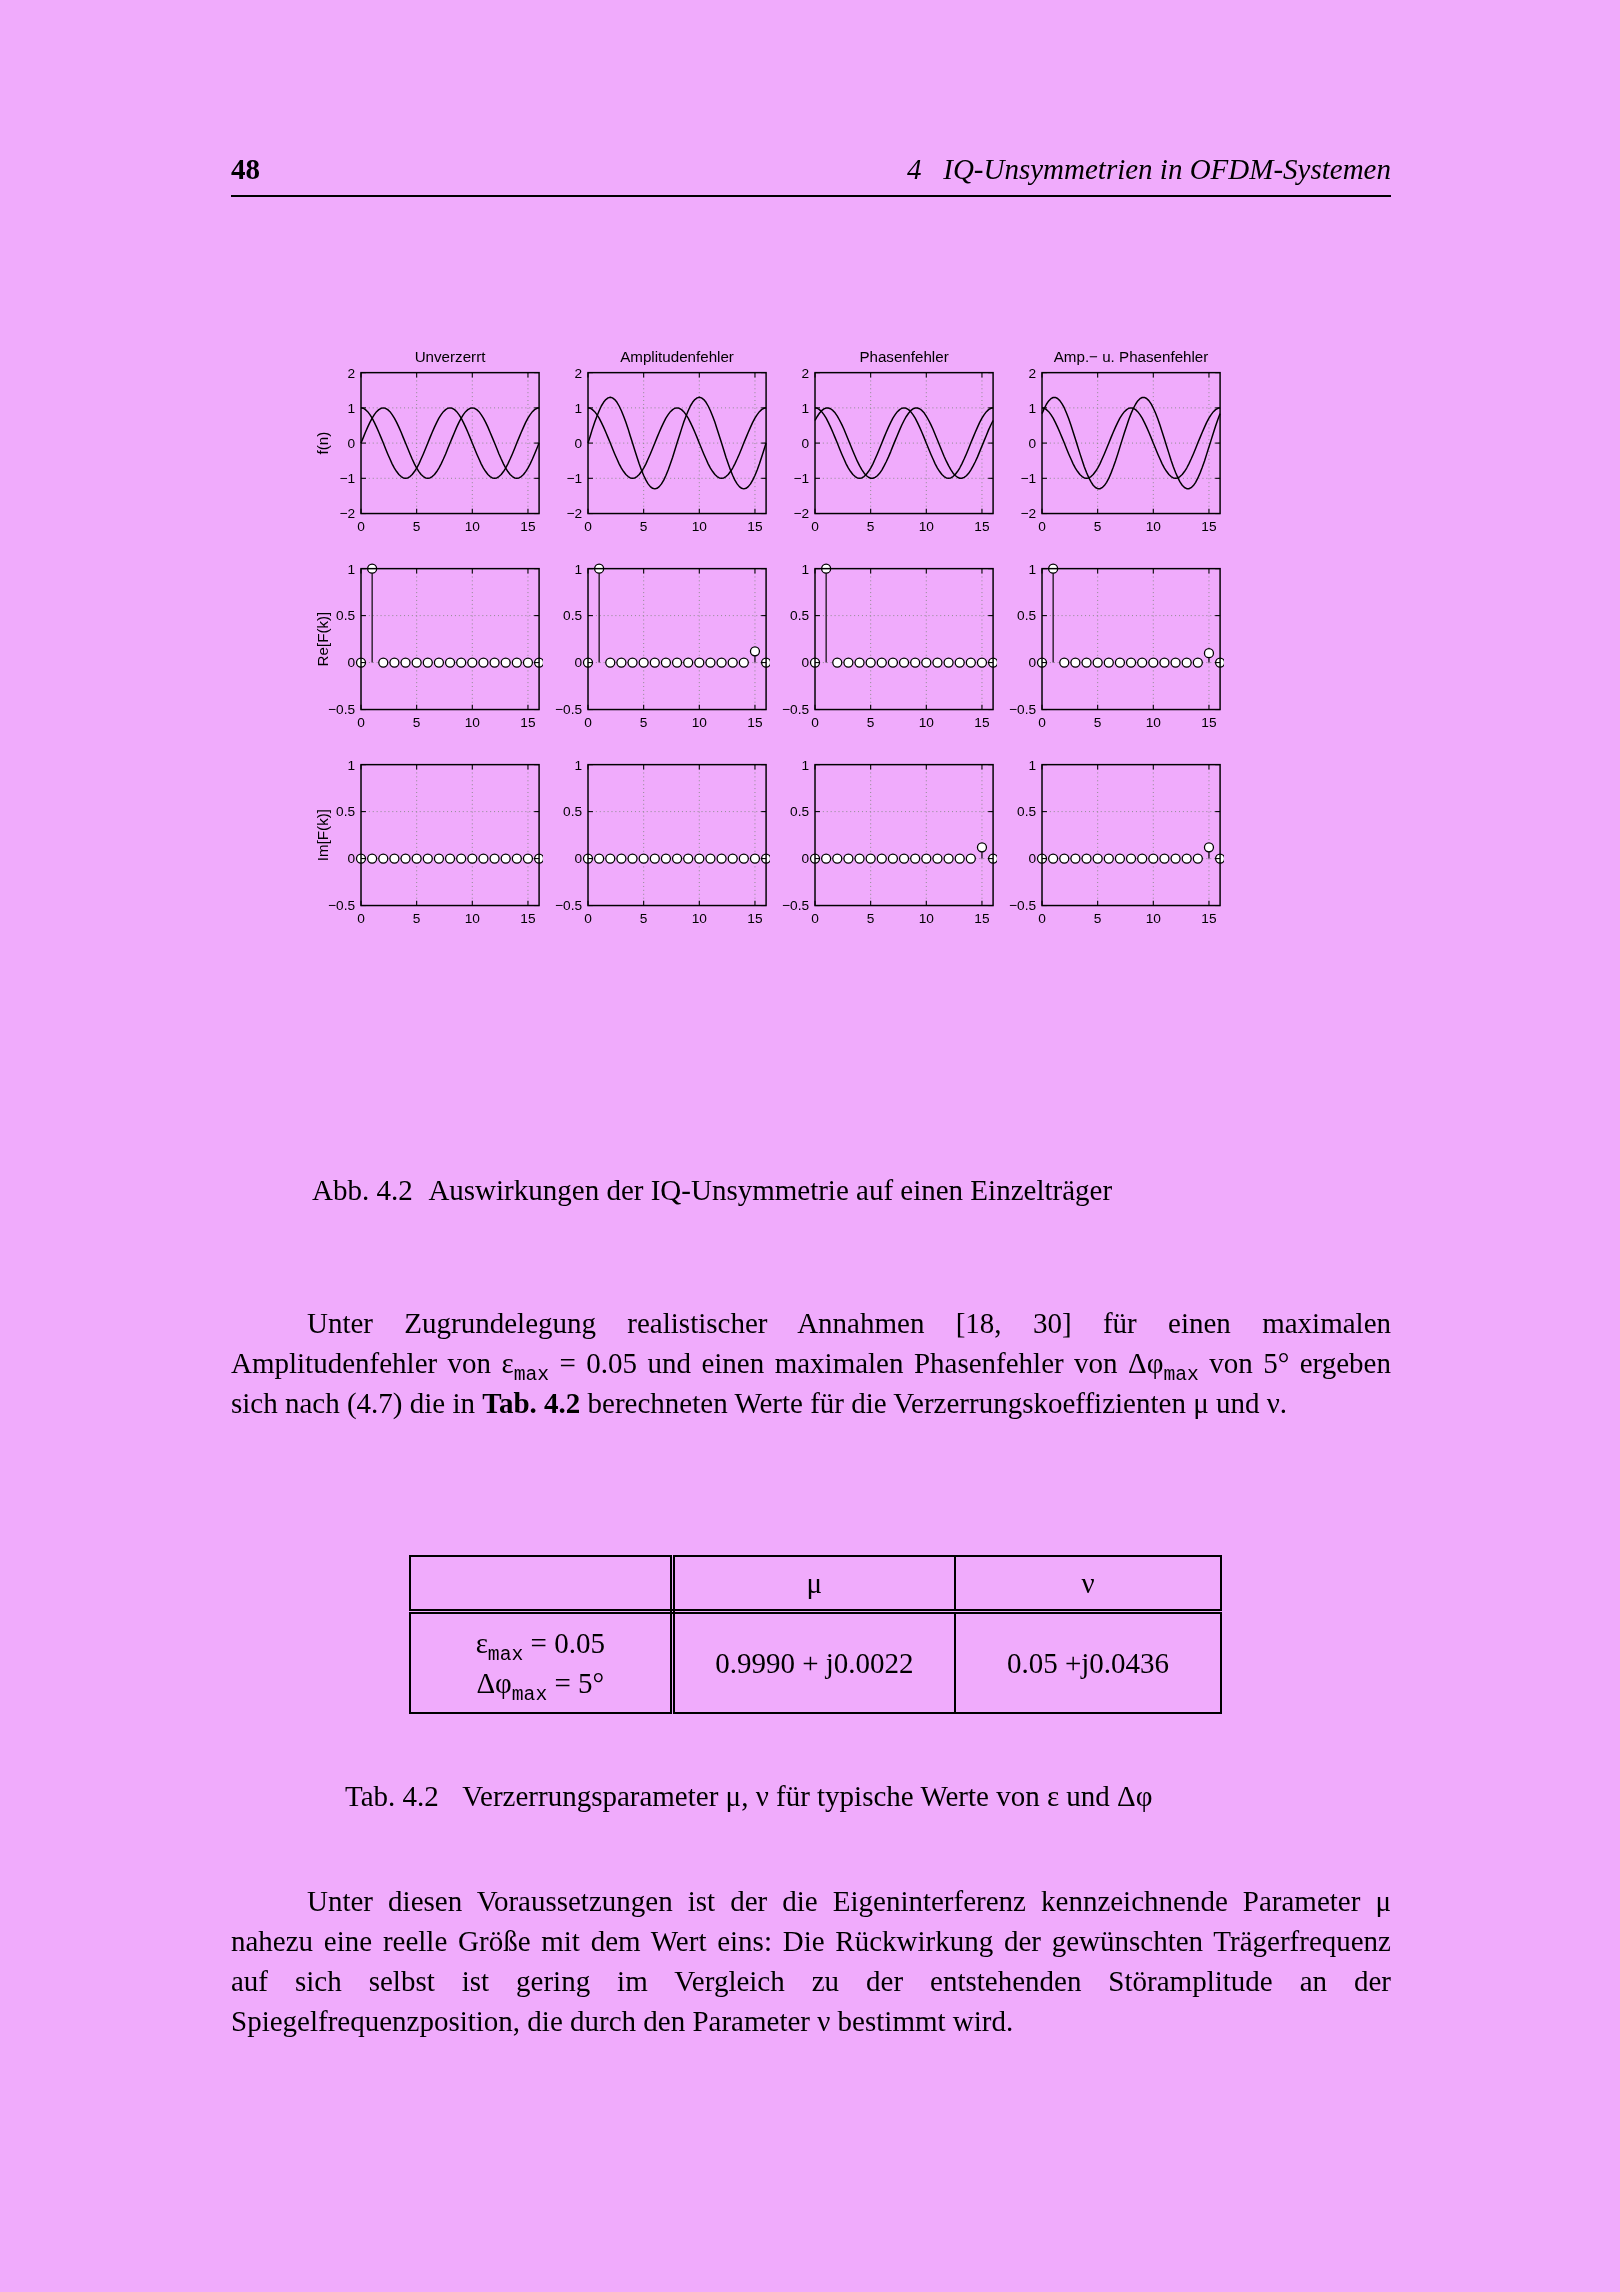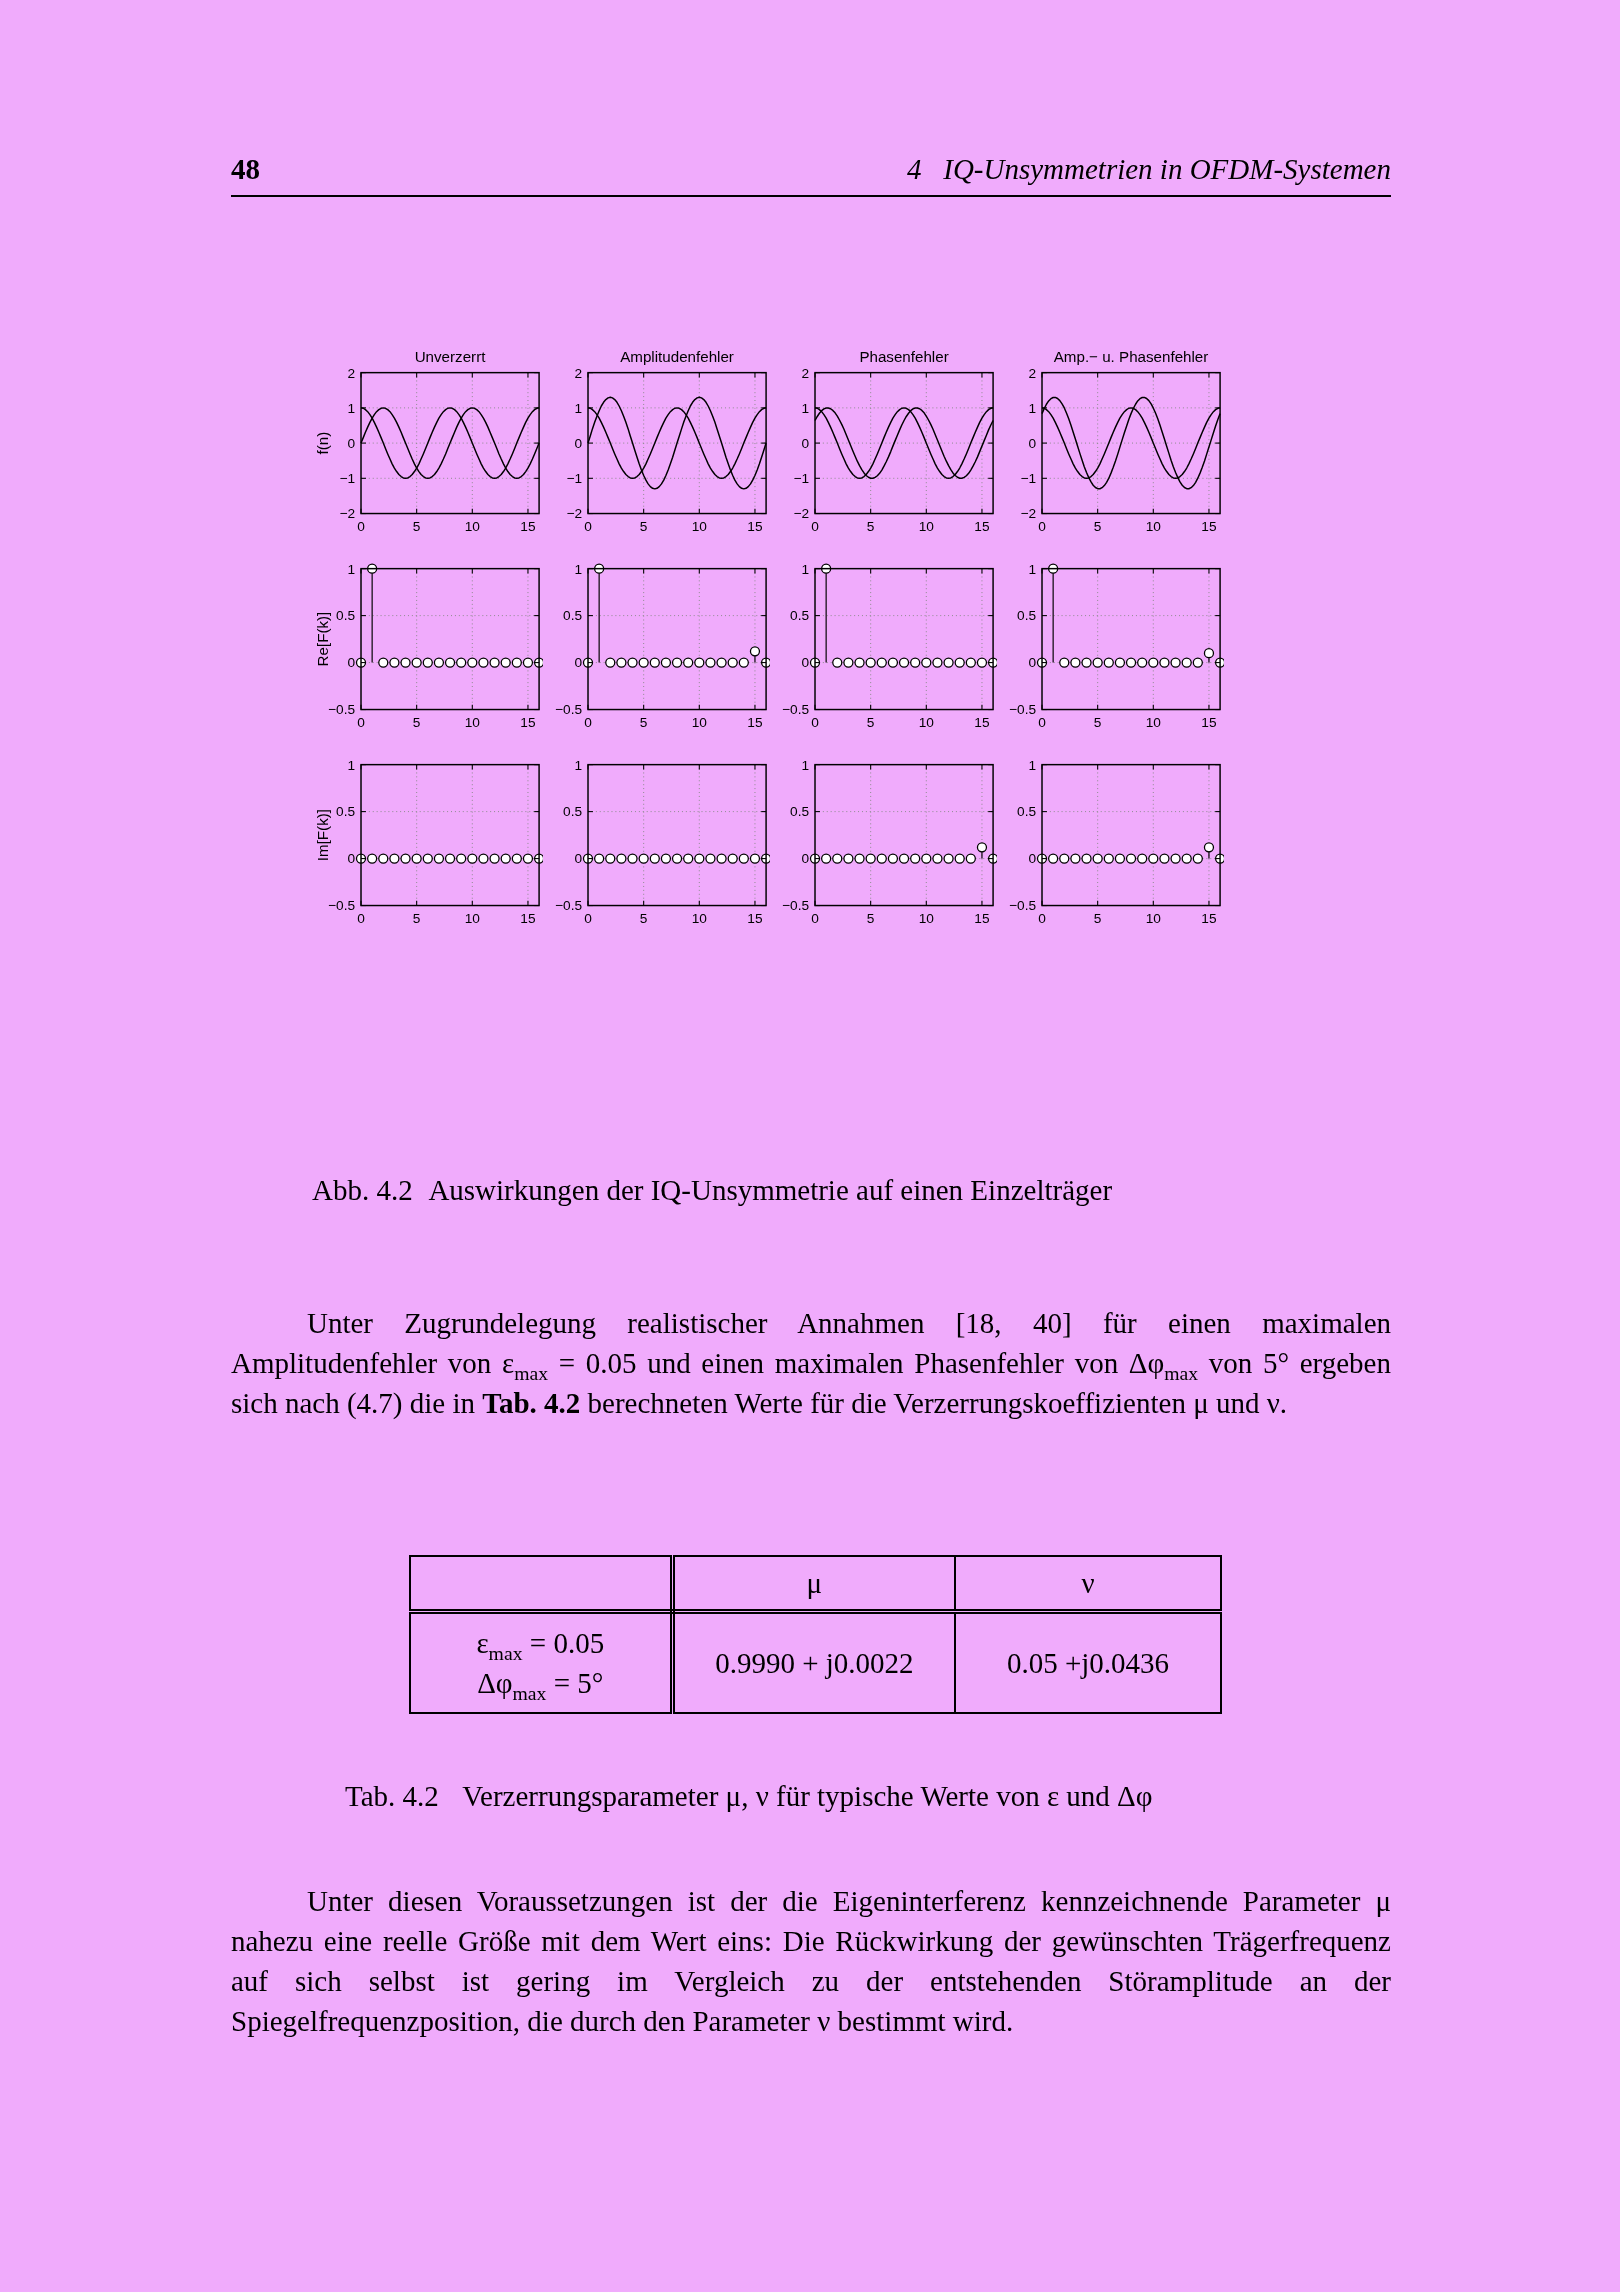--- a/index.html
+++ b/index.html
@@ -42,21 +42,21 @@
   .cap-text-wide{margin-left:23.5px;}
 
   
   .bodypara{
     position:absolute;left:231px;width:1160px;
     font-size:29px;line-height:40px;text-align:justify;
     text-indent:76px;margin:0;
   }
   .p1{top:1303px;}
   .p2{top:1881px;}
-  sub{font-size:68%;line-height:0;}
+  sub{font-size:68%;line-height:0;font-family:Liberation Mono, monospace;}
   b{font-weight:bold;}
 
   
   .dtable{
     position:absolute;left:409px;top:1555px;
     border-collapse:collapse;font-size:29px;
   }
   .dtable th,.dtable td{
     border:2px solid #000;text-align:center;vertical-align:middle;padding:0 9.8px;
   }
@@ -658,21 +658,21 @@
           <text class="tl" x="40" y="77" text-anchor="end">0.5</text>
           <line class="tk" x1="46" y1="24" x2="51" y2="24"></line>
           <line class="tk" x1="228" y1="24" x2="223" y2="24"></line>
           <text class="tl" x="40" y="29" text-anchor="end">1</text>
         </svg>
       </div>
     </div>
 
   <p class="figcap"><span class="cap-label">Abb. 4.2</span><span class="cap-text">Auswirkungen der IQ-Unsymmetrie auf einen Einzelträger</span></p>
 
-  <p class="bodypara p1"><span>Unter Zugrundelegung realistischer Annahmen [18, 40] für einen maximalen Amplitudenfehler von </span><span>ε</span><sub>max</sub><span> = 0.05 und einen maximalen Phasenfehler von </span><span>Δφ</span><sub>max</sub><span> von 5° ergeben sich nach (4.7) die in </span><b>Tab. 4.2</b><span> berechneten Werte für die Verzerrungskoeffizienten μ und ν.</span></p>
+  <p class="bodypara p1"><span>Unter Zugrundelegung realistischer Annahmen [18, 30] für einen maximalen Amplitudenfehler von </span><span>ε</span><sub>max</sub><span> = 0.05 und einen maximalen Phasenfehler von </span><span>Δφ</span><sub>max</sub><span> von 5° ergeben sich nach (4.7) die in </span><b>Tab. 4.2</b><span> berechneten Werte für die Verzerrungskoeffizienten μ und ν.</span></p>
 
   <table class="dtable">
     <thead>
       <tr>
         <th class="c1"></th>
         <th class="c2">μ</th>
         <th class="c3">ν</th>
       </tr>
     </thead>
     <tbody>

